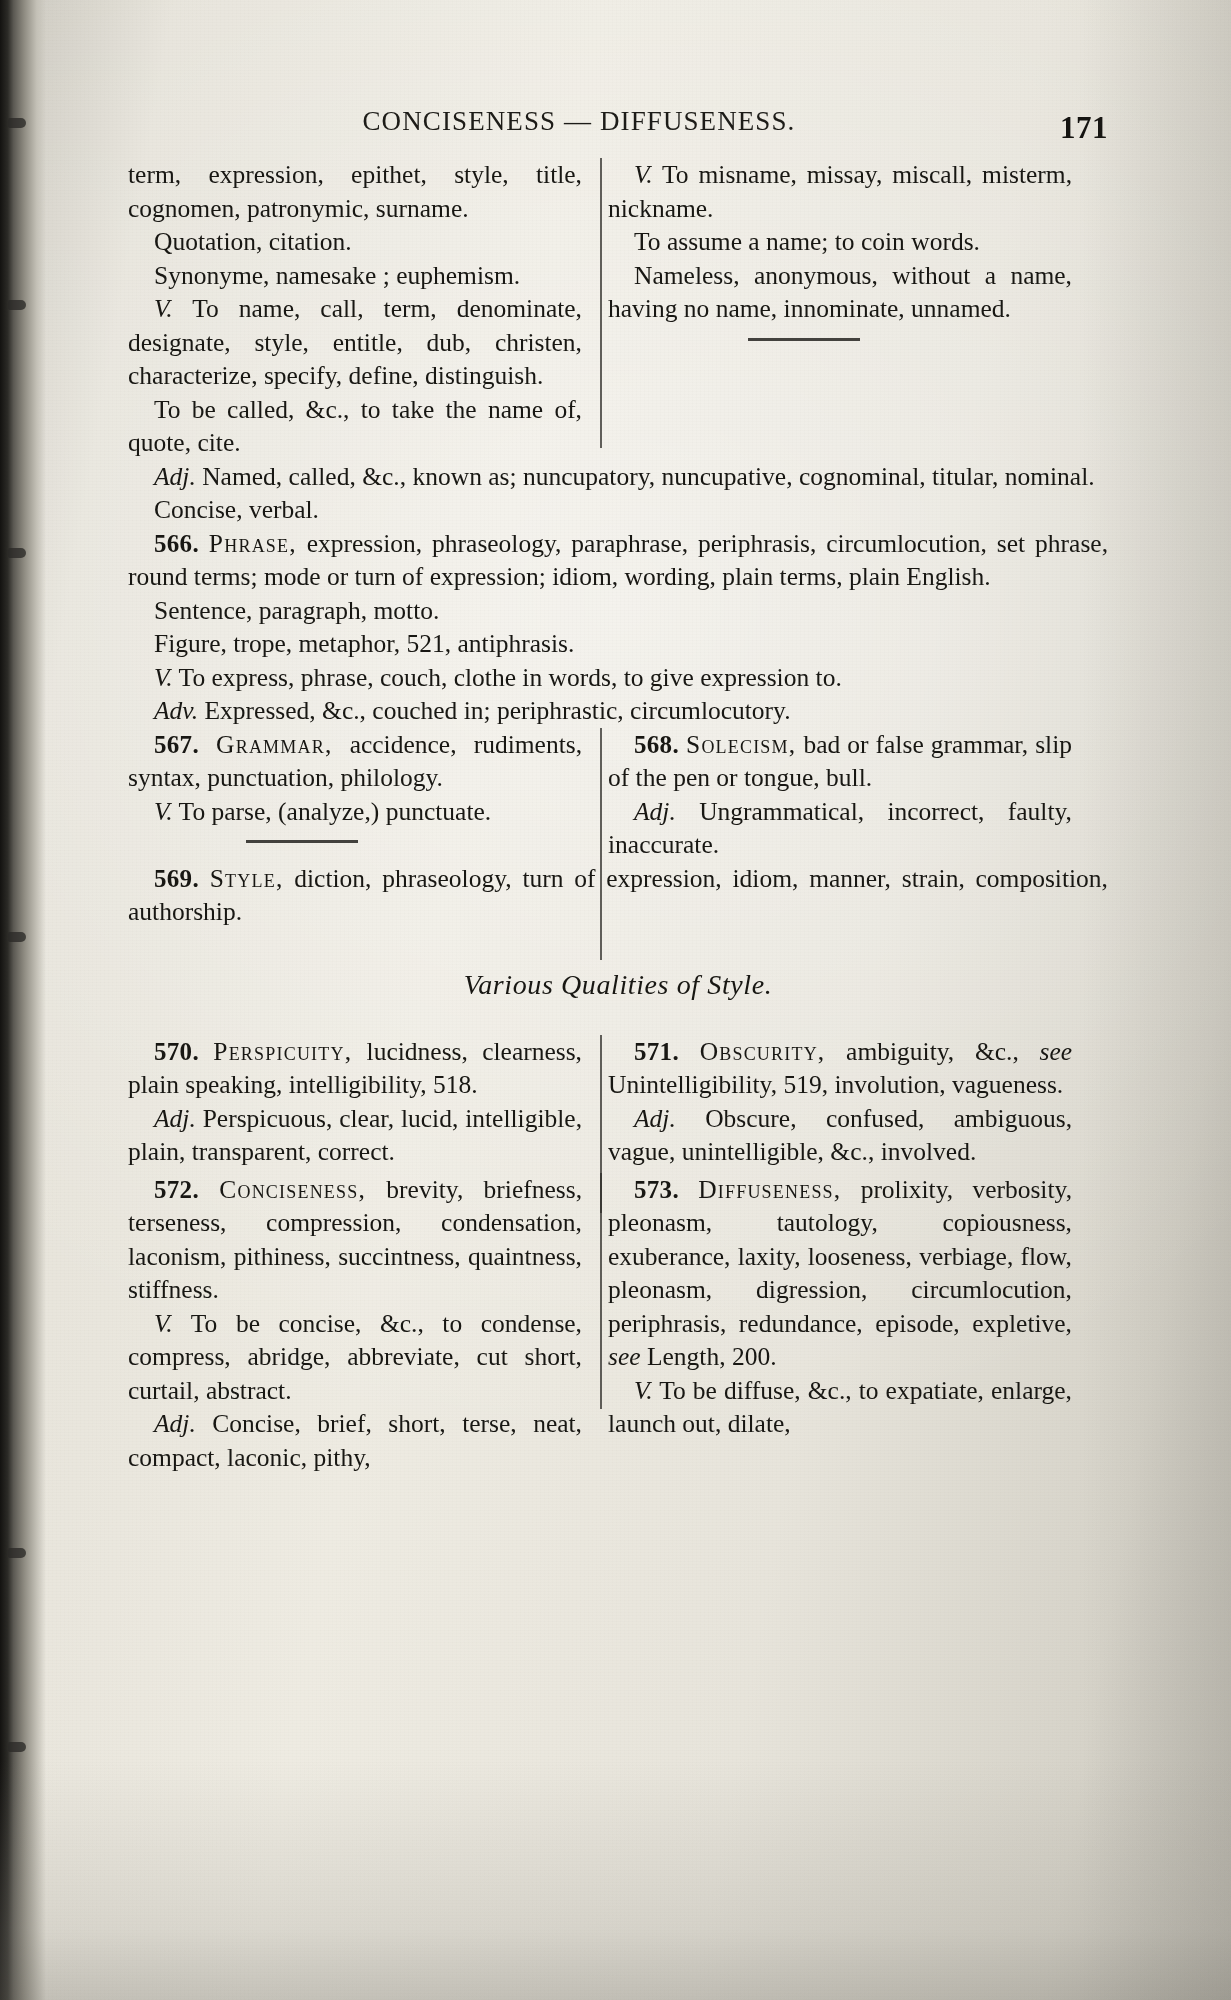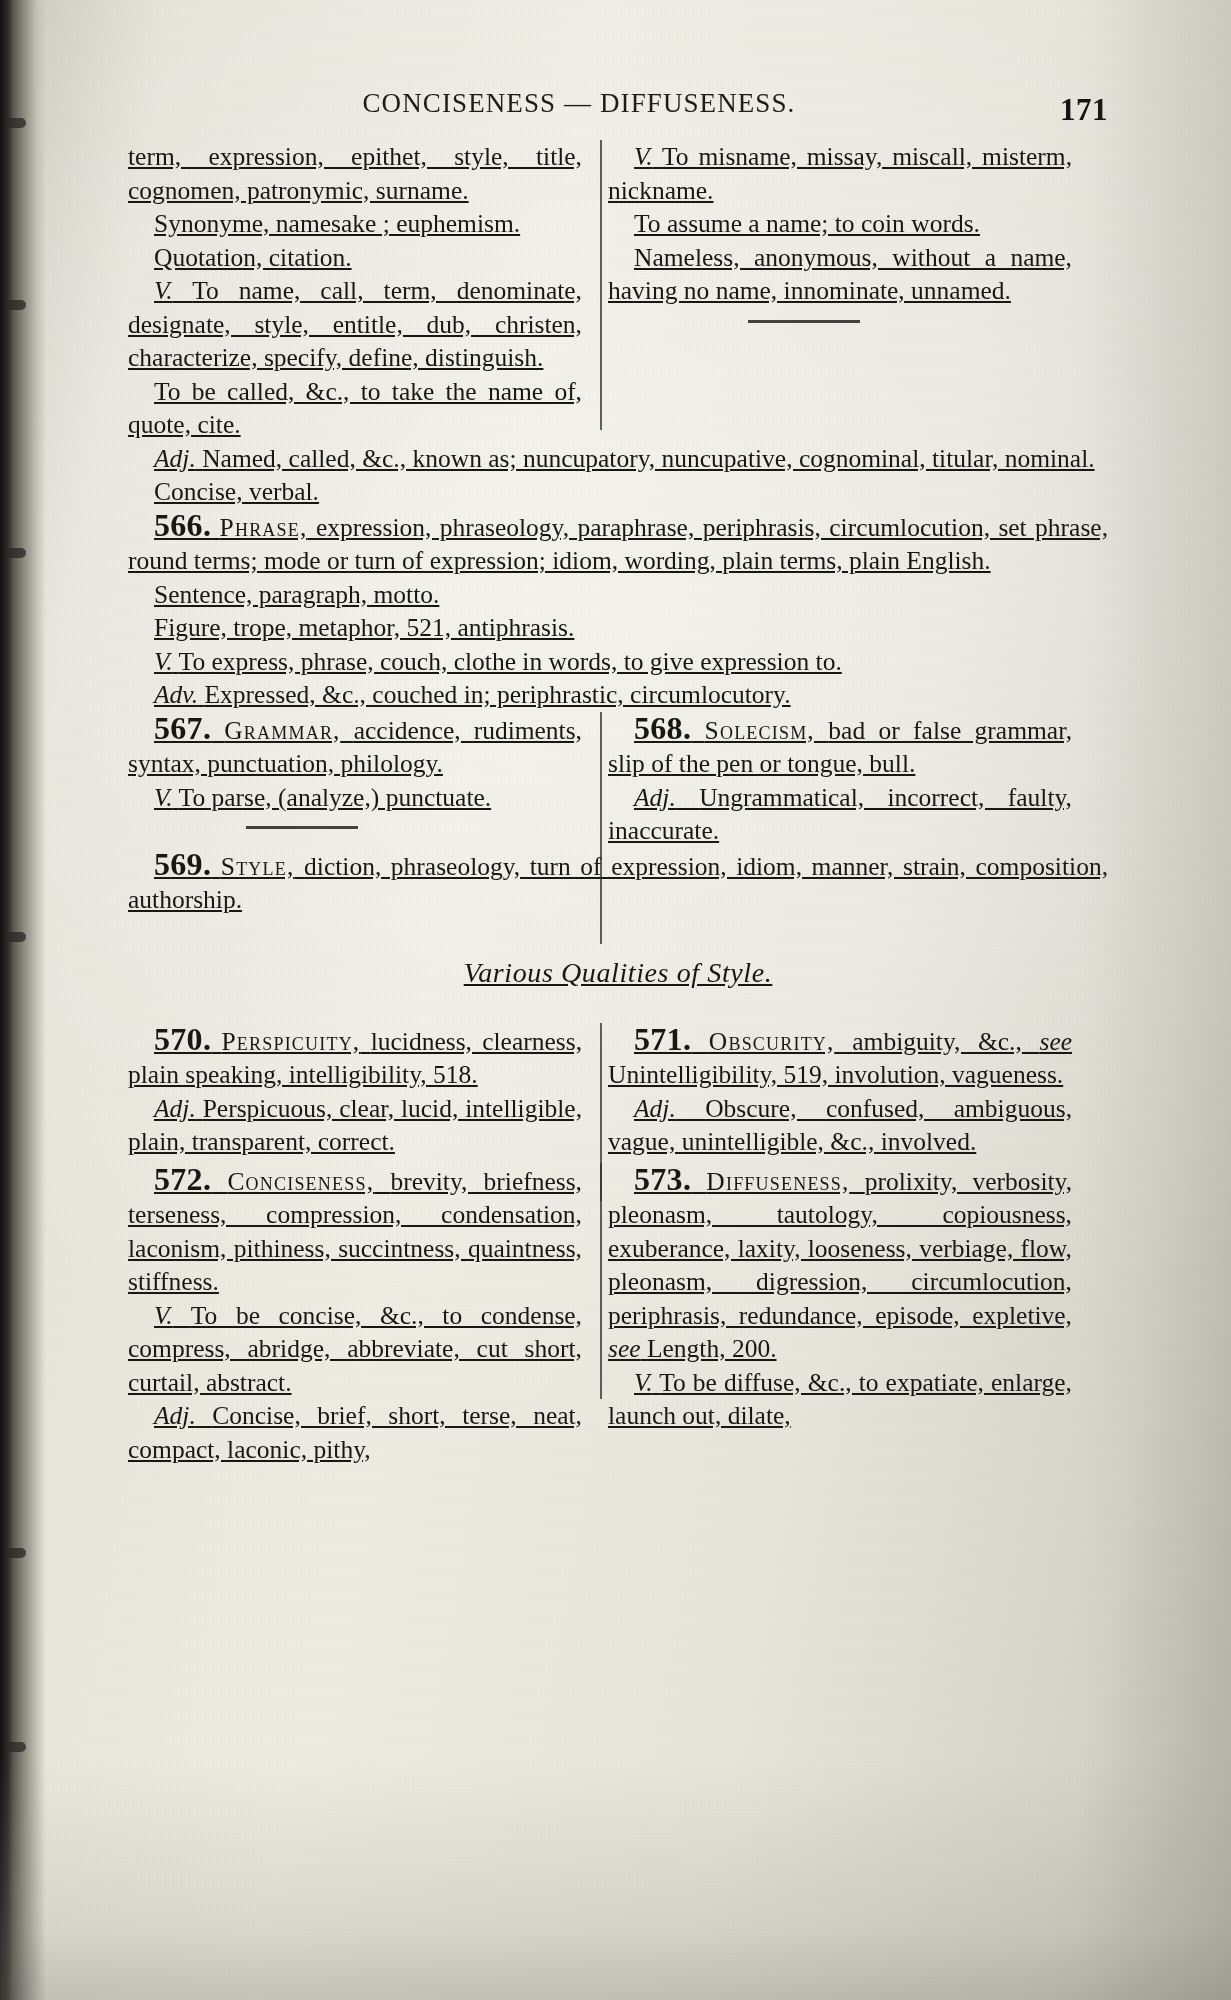--- a/index.html
+++ b/index.html
@@ -67,23 +67,22 @@
     position: absolute;
     top: 0; bottom: 0; right: 0;
     width: 150px;
     background: linear-gradient(90deg, rgba(140,137,128,0) 0%, rgba(140,137,128,.22) 100%);
     pointer-events: none;
   }
 
   .content {
     position: absolute;
     left: 128px;
-    top: 86px;
+    top: 104px;
     width: 980px;
-    text-decoration: underline;
   }
 
   
   .runhead {
     position: relative;
     height: 54px;
   }
   .runhead-title {
     position: absolute;
     left: 0; right: 0;
@@ -140,21 +139,21 @@
   p.full {
     margin: 0;
     font-size: 25.5px;
     line-height: 33.5px;
     text-align: justify;
     text-indent: 26px;
   }
 
   .num {
     font-weight: bold;
-    font-size: 32px;
+    font-size: 25px;
     letter-spacing: .3px;
   }
   .sc {
     font-variant: small-caps;
     letter-spacing: 1.2px;
   }
   .it { font-style: italic; }
 
   .shortrule {
     width: 112px;
@@ -197,22 +196,22 @@
     <div class="runhead">
       <div class="runhead-title">CONCISENESS — DIFFUSENESS.</div>
       <div class="runhead-pageno">171</div>
     </div>
 
     <div class="cols">
       <div class="rule" style="height:290px;"></div>
 
       <div class="col left">
         <p class="t noind"><span>term, expression, epithet, style, title, cognomen, patronymic, surname.</span></p>
+        <p class="t"><span>Quotation, citation.</span></p>
         <p class="t"><span>Synonyme, namesake ; euphemism.</span></p>
-        <p class="t"><span>Quotation, citation.</span></p>
         <p class="t"><span class="it">V.</span> <span>To name, call, term, denominate, designate, style, entitle, dub, christen, characterize, specify, define, distinguish.</span></p>
         <p class="t"><span>To be called, &amp;c., to take the name of, quote, cite.</span></p>
       </div>
 
       <div class="col right">
         <p class="t"><span class="it">V.</span> <span>To misname, missay, miscall, misterm, nickname.</span></p>
         <p class="t"><span>To assume a name; to coin words.</span></p>
         <p class="t"><span>Nameless, anonymous, without a name, having no name, innominate, unnamed.</span></p>
         <div class="shortrule c2"></div>
       </div>

